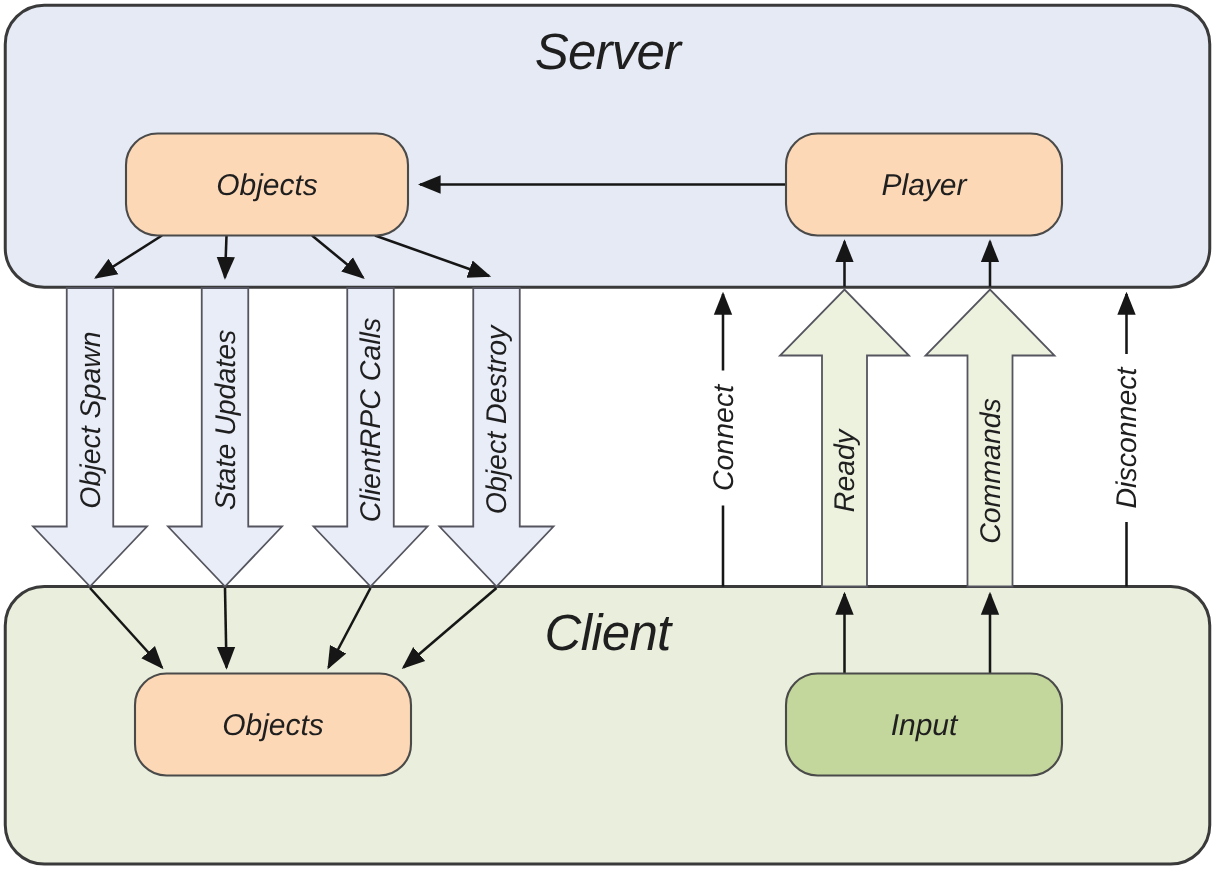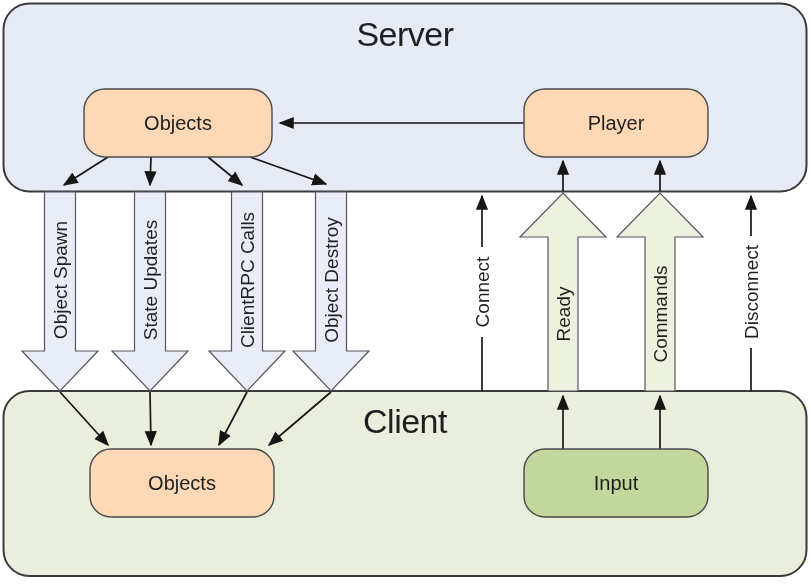--- a/index.html
+++ b/index.html
@@ -1,16 +1,16 @@
 <!DOCTYPE html>
 <html><head>
 <meta charset="utf-8">
 <style>
   html,body{margin:0;padding:0;background:#ffffff;}
-  .stage{position:relative;width:811px;height:586px;background:#ffffff;overflow:hidden;}
+  .stage{position:relative;width:811px;height:586px;background:#ffffff;overflow:hidden;font-style:italic;}
   svg{display:block;}
   text{font-family:"Liberation Sans", sans-serif;fill:#1f1f1f;}
   .zone-title{font-size:34px;letter-spacing:-0.5px;}
   .node-label{font-size:20px;}
   .varrow-label{font-size:19px;}
   .zone{stroke:#3a3a3a;stroke-width:2;}
   .node{stroke:#4a4a4a;stroke-width:1.4;}
   .block-arrow{stroke:#55555f;stroke-width:1.2;}
   .thin{stroke:#161616;stroke-width:1.7;fill:none;}
   .label-bg{fill:#ffffff;}

